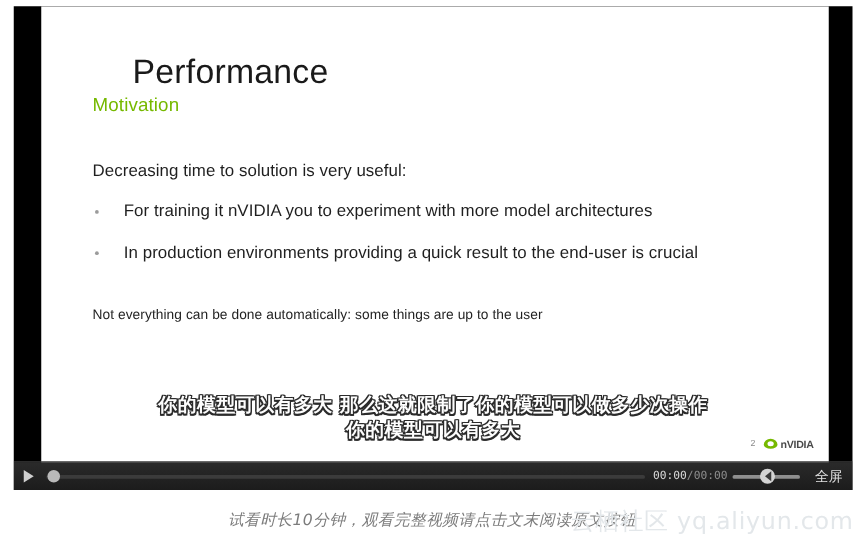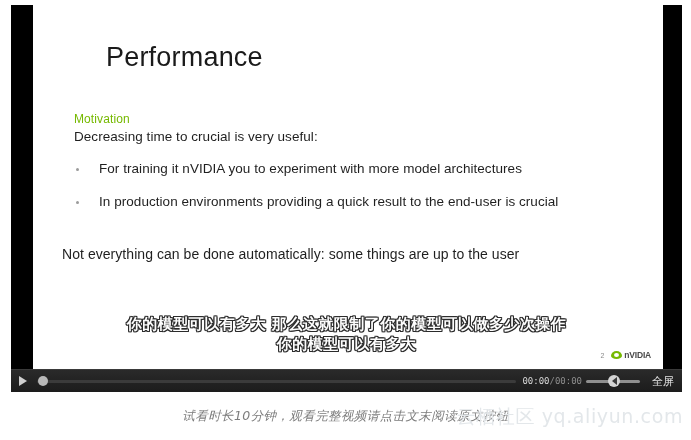--- a/index.html
+++ b/index.html
@@ -46,25 +46,24 @@
     font-weight: 400;
     color: #1a1a1a;
     letter-spacing: 0.2px;
     line-height: 1.05;
     margin-left: 33px;
   }
   .slide-subtitle {
     position: absolute;
     left: 41px;
     top: 71px;
-    font-size: 12px;
+    font-size: 15px;
     font-weight: 400;
     color: #76b900;
     letter-spacing: 0.1px;
-    margin-top: 36px;
   }
 
   .body-lead {
     position: absolute;
     left: 41px;
     top: 124px;
     font-size: 13.5px;
     color: #1f1f1f;
     letter-spacing: 0.05px;
   }
@@ -93,23 +92,23 @@
     top: 7px;
     width: 3px;
     height: 3px;
     background: #9b9b9b;
     border-radius: 50%;
     display: block;
   }
 
   .body-tail {
     position: absolute;
-    left: 29px;
+    left: 41px;
     top: 241px;
-    font-size: 14px;
+    font-size: 11px;
     color: #1f1f1f;
     letter-spacing: 0.05px;
   }
 
   
   .slide-footer {
     position: absolute;
     right: 12px;
     bottom: 10px;
     display: flex;
@@ -310,21 +309,21 @@
 </head>
 <body>
 
 <div class="player">
 
   <div class="slide">
 
     <div class="slide-title">Performance</div>
     <div class="slide-subtitle">Motivation</div>
 
-    <div class="body-lead">Decreasing time to crucial is very useful:</div>
+    <div class="body-lead">Decreasing time to solution is very useful:</div>
 
     <ul class="bullets">
       <li>
         <span class="bullet-dot"></span>
         <span>For training it nVIDIA you to experiment with more model architectures</span>
       </li>
       <li>
         <span class="bullet-dot"></span>
         <span>In production environments providing a quick result to the end-user is crucial</span>
       </li>

